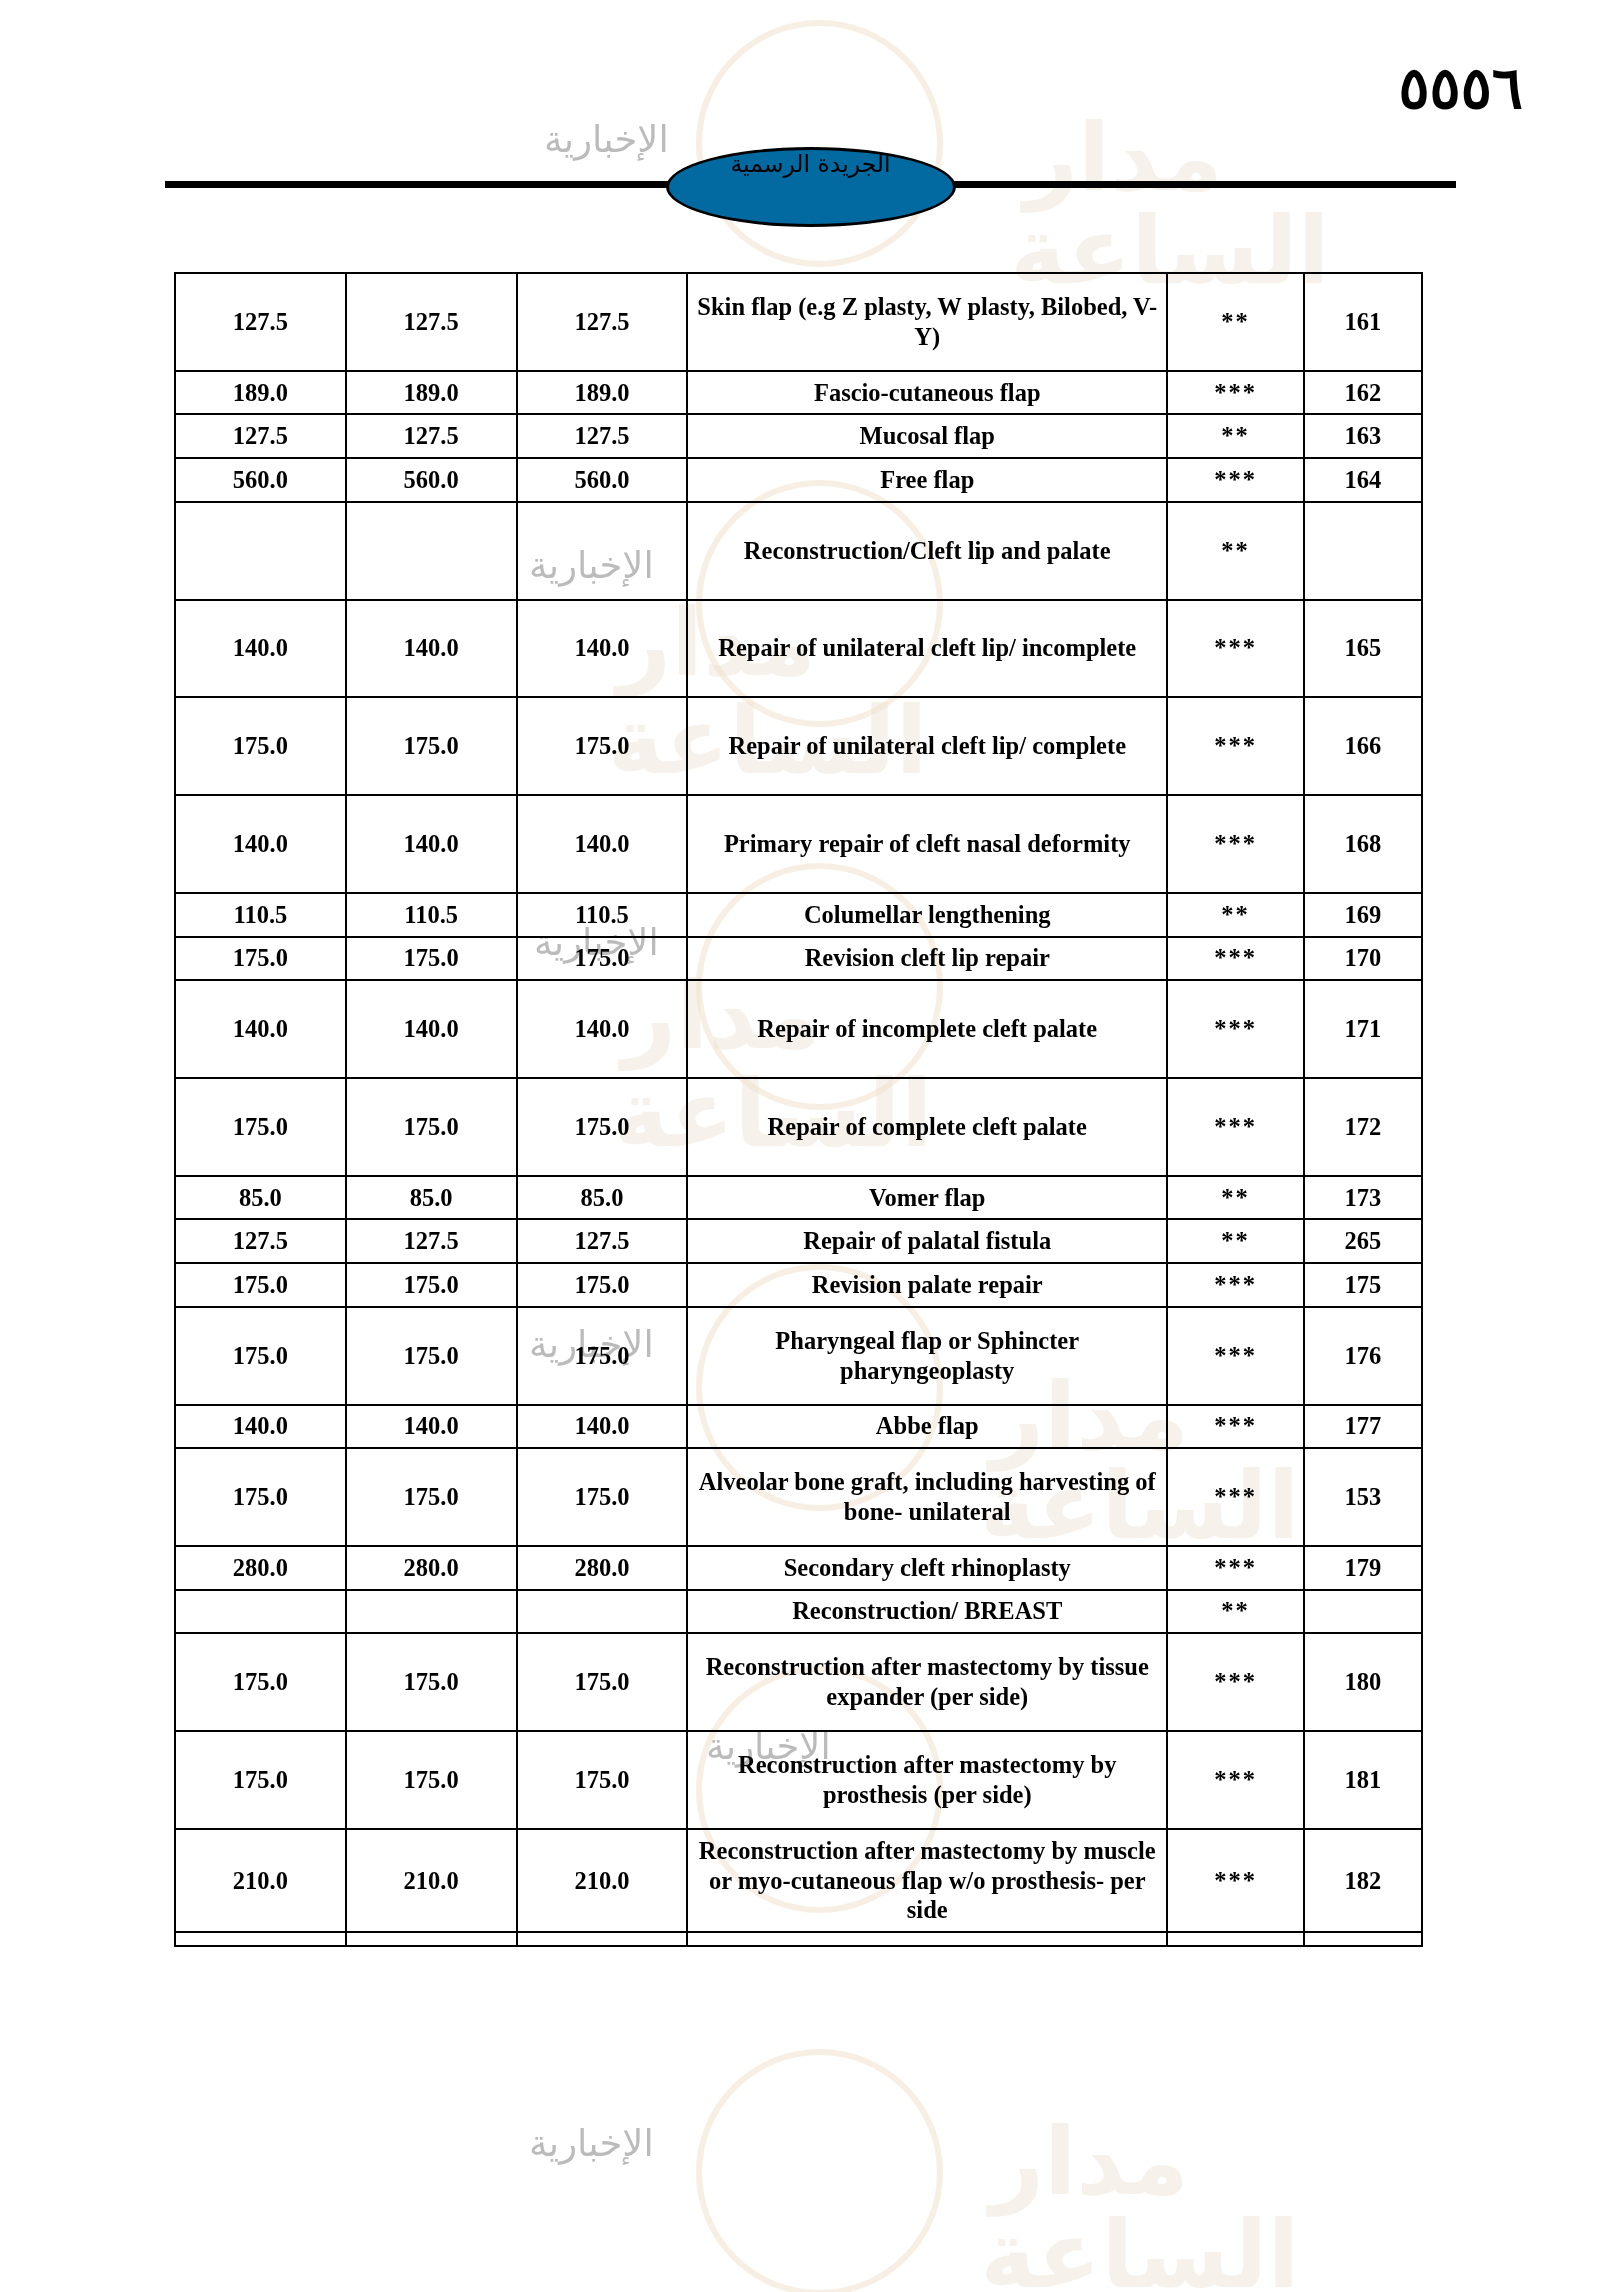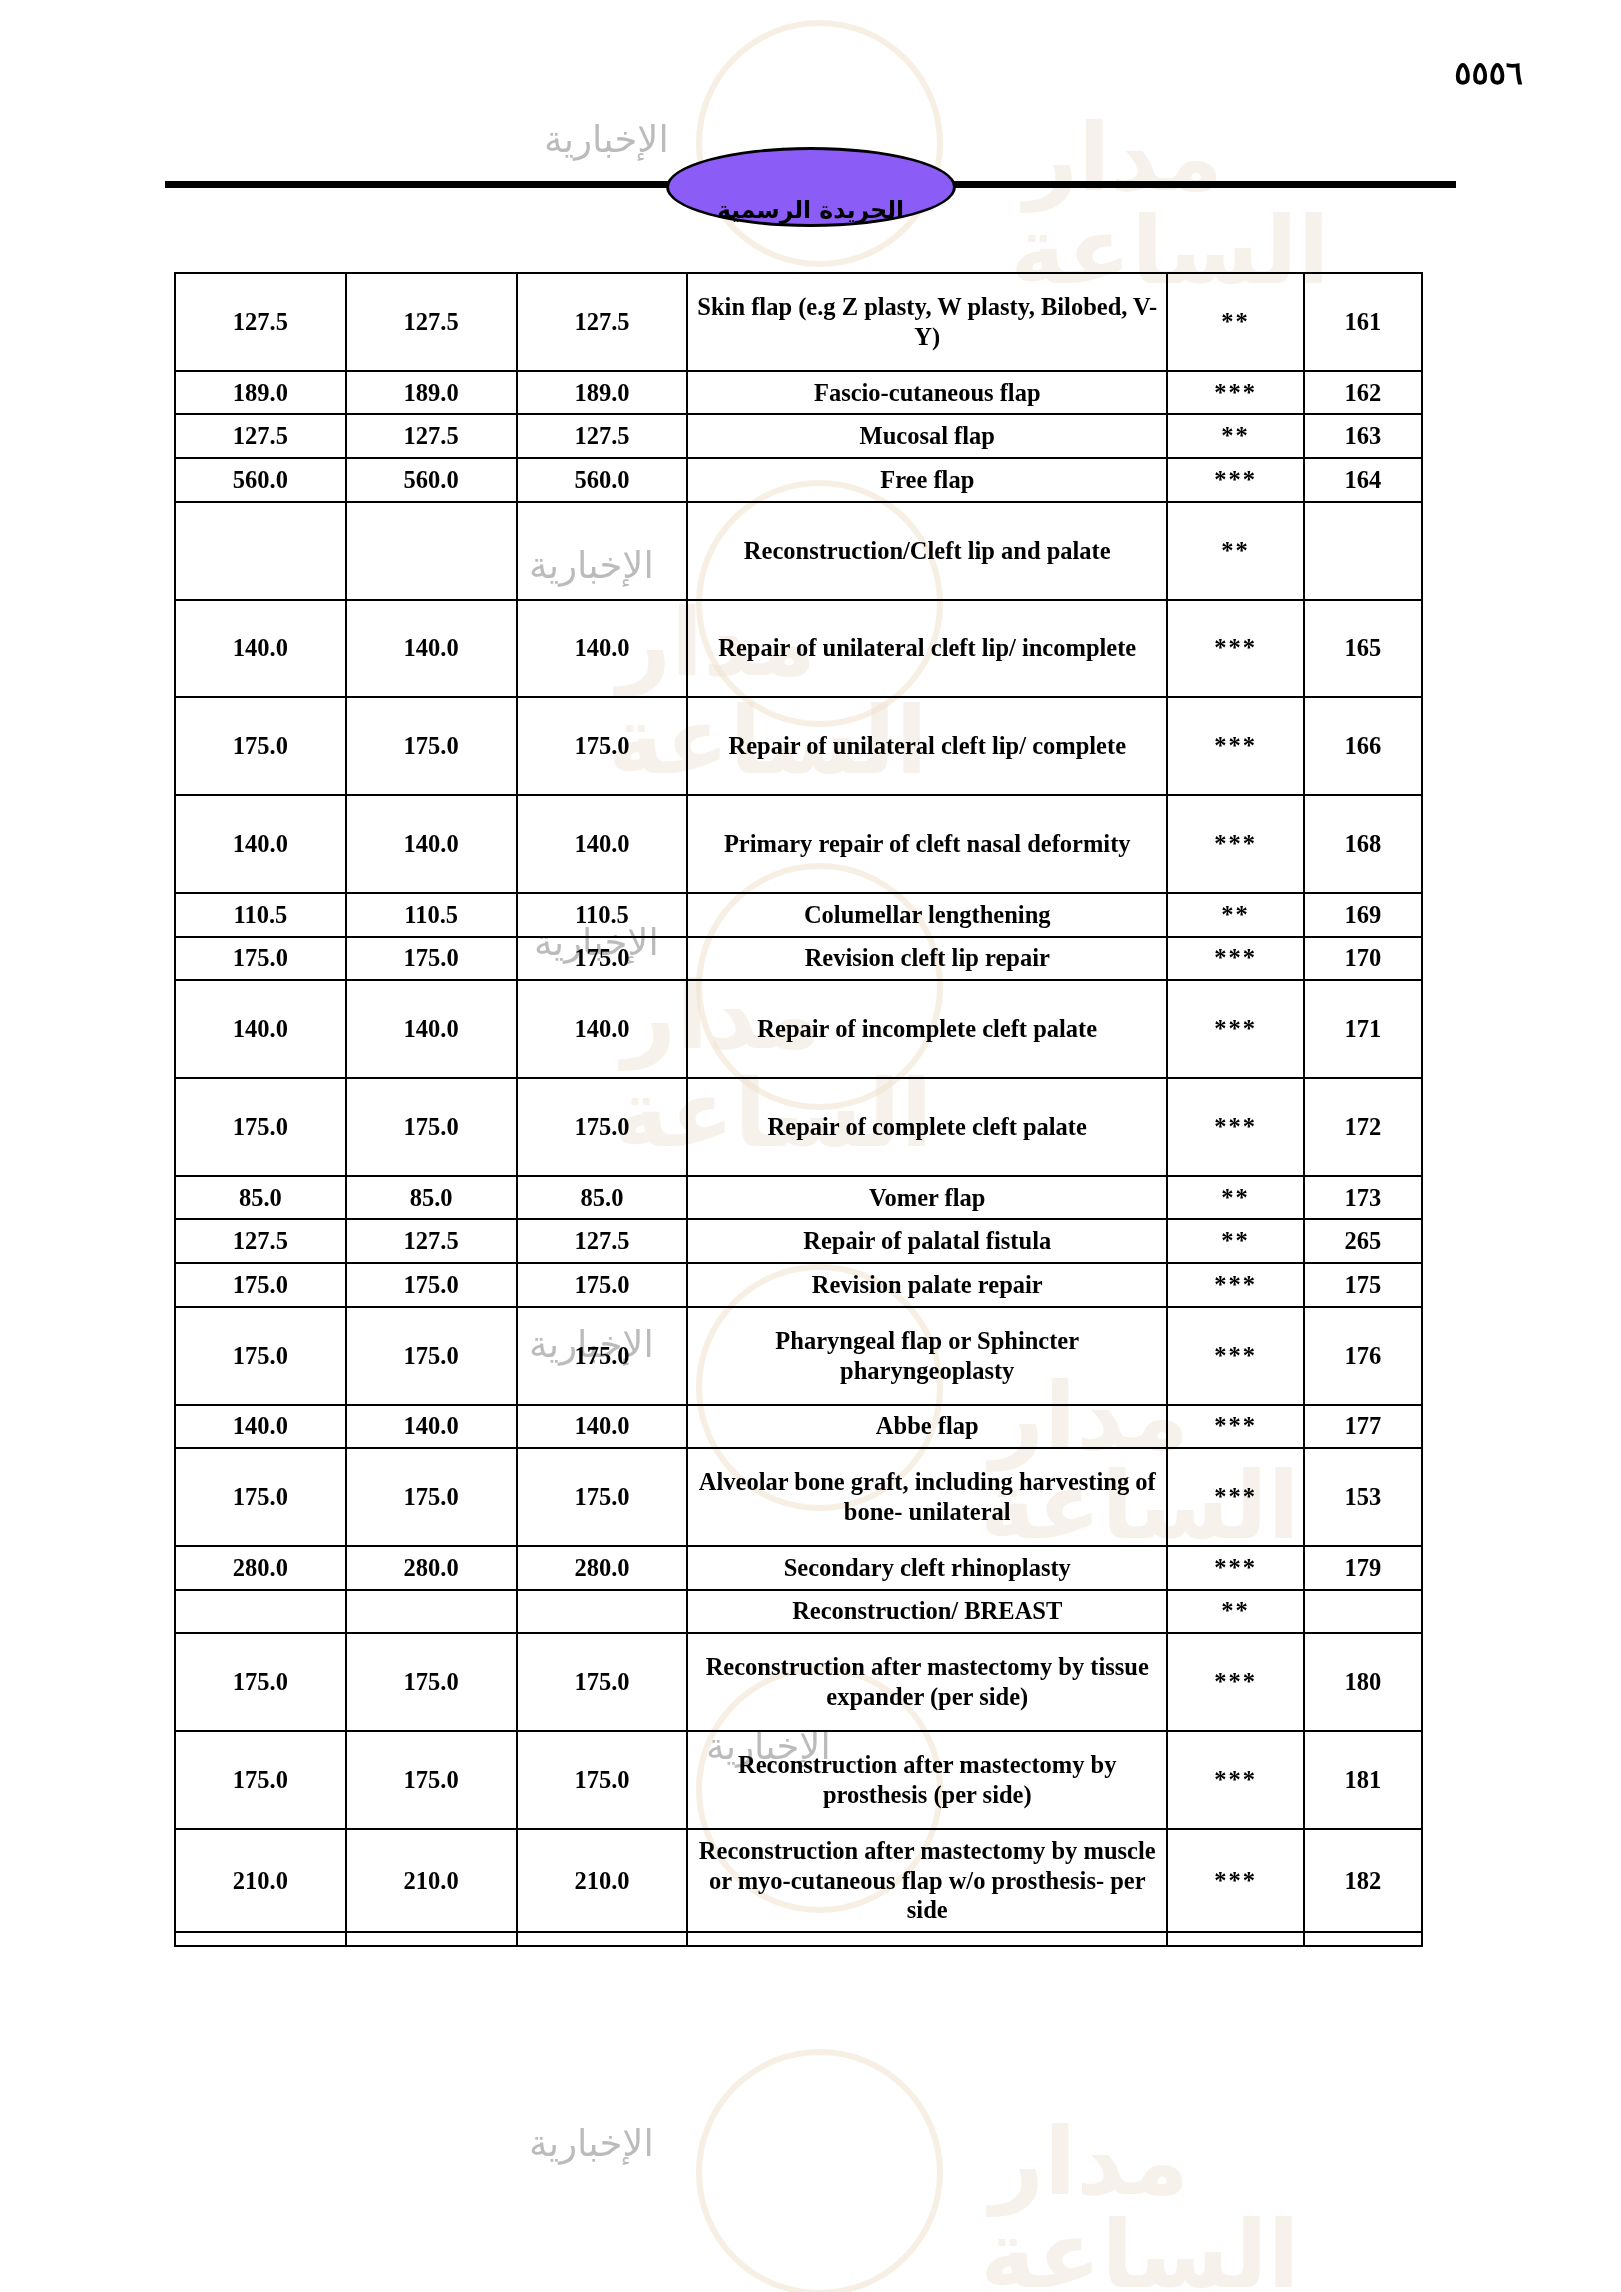--- a/index.html
+++ b/index.html
@@ -52,21 +52,21 @@
     top: 0;
     left: 0;
     right: 0;
     height: 245px;
     z-index: 3;
   }
   .page-number {
     position: absolute;
     right: 98px;
     top: 54px;
-    font-size: 32px;
+    font-size: 58px;
     font-weight: bold;
     letter-spacing: 4.9px;
     font-family: "Liberation Serif", serif;
   }
   .header-rule {
     position: absolute;
     left: 165px;
     right: 165px;
     top: 181px;
     height: 6.9px;
@@ -74,25 +74,24 @@
   }
   .header-oval {
     position: absolute;
     left: 50%;
     transform: translateX(-50%);
     top: 147px;
     width: 284px;
     height: 74px;
     border: 3.9px solid #000;
     border-radius: 50%;
-    background: #8b5cf6;
+    background: #0369a1;
     display: flex;
-    align-items: flex-end;
+    align-items: flex-start;
     justify-content: center;
-    font-weight: bold;
   }
   .header-oval span {
     font-family: "DejaVu Sans", sans-serif;
     font-size: 23.5px;
     direction: rtl;
   }
 
   
   .table-wrap {
     position: absolute;

